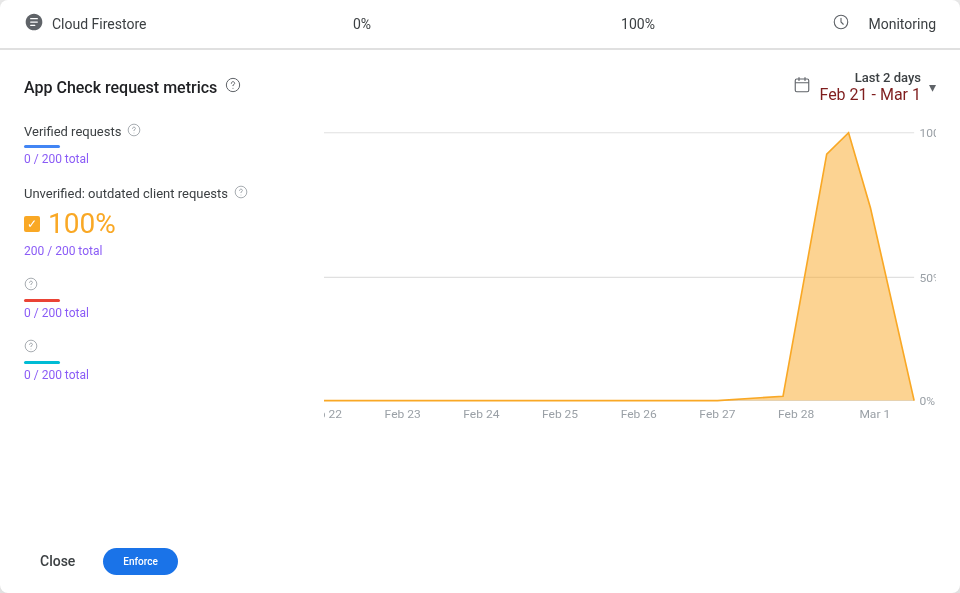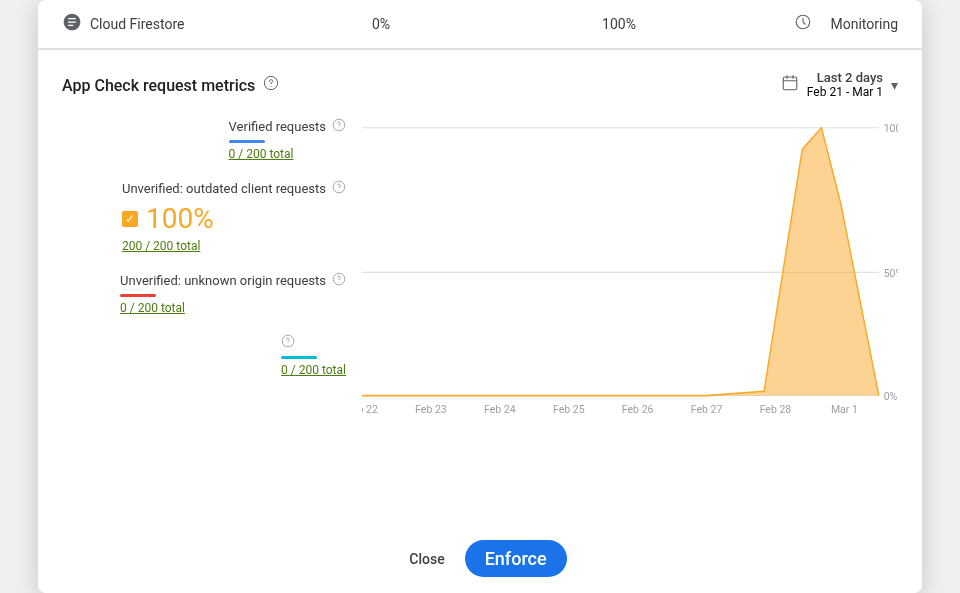--- a/index.html
+++ b/index.html
@@ -5,21 +5,21 @@
     * { box-sizing: border-box; margin: 0; padding: 0; }
     body {
       background: #f0f0f0;
       display: flex;
       align-items: center;
       justify-content: center;
       min-height: 100vh;
       font-family: 'Google Sans', Roboto, Arial, sans-serif;
     }
     .dialog {
-      width: 884px;
+      width: 960px;
       min-height: 593px;
       background: #fff;
       border-radius: 8px;
       box-shadow: 0 4px 24px rgba(0,0,0,0.18);
       display: flex;
       flex-direction: column;
       overflow: hidden;
     }
     
     .top-bar {
@@ -78,21 +78,21 @@
       padding: 20px 24px 0 24px;
     }
     .metrics-header {
       display: flex;
       align-items: center;
       justify-content: space-between;
       margin-bottom: 18px;
     }
     .metrics-title-row {
       display: flex;
-      align-items: flex-end;
+      align-items: center;
       gap: 8px;
     }
     .metrics-title {
       font-size: 16px;
       font-weight: 500;
       color: #202124;
     }
     .help-icon {
       color: #5f6368;
       font-size: 16px;
@@ -112,42 +112,41 @@
       display: flex;
       flex-direction: column;
       align-items: flex-end;
     }
     .date-range-label {
       font-size: 13px;
       font-weight: 500;
       color: #3c4043;
     }
     .date-range-sub {
-      font-size: 12px;
-      color: #000000;
+      font-size: 16px;
+      color: #7f1d1d;
     }
     .chevron-icon {
       color: #5f6368;
       font-size: 14px;
     }
     
     .metrics-body {
       display: flex;
       flex: 1;
       gap: 0;
     }
     
     .left-panel {
       width: 300px;
       flex-shrink: 0;
       display: flex;
       flex-direction: column;
       gap: 0;
       padding-right: 16px;
-      align-items: flex-end;
     }
     .metric-item {
       margin-bottom: 18px;
     }
     .metric-label-row {
       display: flex;
       align-items: center;
       gap: 6px;
       margin-bottom: 4px;
     }
@@ -156,22 +155,21 @@
       color: #3c4043;
     }
     .metric-line {
       height: 3px;
       width: 36px;
       border-radius: 2px;
       margin-bottom: 4px;
     }
     .metric-value {
       font-size: 12px;
-      color: #4d7c0f;
-      text-decoration: underline;
+      color: #8b5cf6;
     }
     .big-percentage-row {
       display: flex;
       align-items: center;
       gap: 8px;
       margin-bottom: 4px;
     }
     .checkbox-orange {
       width: 16px;
       height: 16px;
@@ -208,40 +206,40 @@
     }
     .chart-x-label {
       text-align: center;
       font-size: 12px;
       color: #5f6368;
       padding-bottom: 4px;
     }
     
     .footer {
       display: flex;
-      justify-content: center;
+      justify-content: flex-start;
       align-items: center;
       padding: 16px 24px;
-      gap: 4px;
+      gap: 12px;
     }
     .btn-close {
       background: transparent;
       border: none;
       font-size: 14px;
       color: #3c4043;
       font-weight: 500;
       padding: 8px 16px;
       border-radius: 4px;
       cursor: pointer;
       font-family: inherit;
     }
     .btn-enforce {
       background: #1a73e8;
       border: none;
-      font-size: 18px;
+      font-size: 10px;
       color: #fff;
       font-weight: 500;
       padding: 8px 20px;
       border-radius: 20px;
       cursor: pointer;
       font-family: inherit;
     }
     .divider-h {
       height: 1px;
       background: #e0e0e0;
@@ -341,21 +339,20 @@
             <div class="checkbox-orange">
               <span class="checkbox-check">✓</span>
             </div>
             <span class="big-pct-text">100%</span>
           </div>
           <div class="metric-value">200 / 200 total</div>
         </div>
 
         <div class="metric-item">
           <div class="metric-label-row">
-            <span class="metric-label">Unverified: unknown origin requests</span>
             <span>
               <svg width="14" height="14" viewBox="0 0 24 24" fill="none">
                 <circle cx="12" cy="12" r="10" stroke="#9aa0a6" stroke-width="1.5"></circle>
                 <path d="M9.5 9.5c0-1.38 1.12-2.5 2.5-2.5s2.5 1.12 2.5 2.5c0 1.5-1.5 2-2.5 2.5v1" stroke="#9aa0a6" stroke-width="1.5" stroke-linecap="round"></path>
                 <circle cx="12" cy="17" r="0.8" fill="#9aa0a6"></circle>
               </svg>
             </span>
           </div>
           <div class="metric-line" style="background:#ea4335;"></div>
           <div class="metric-value">0 / 200 total</div>

